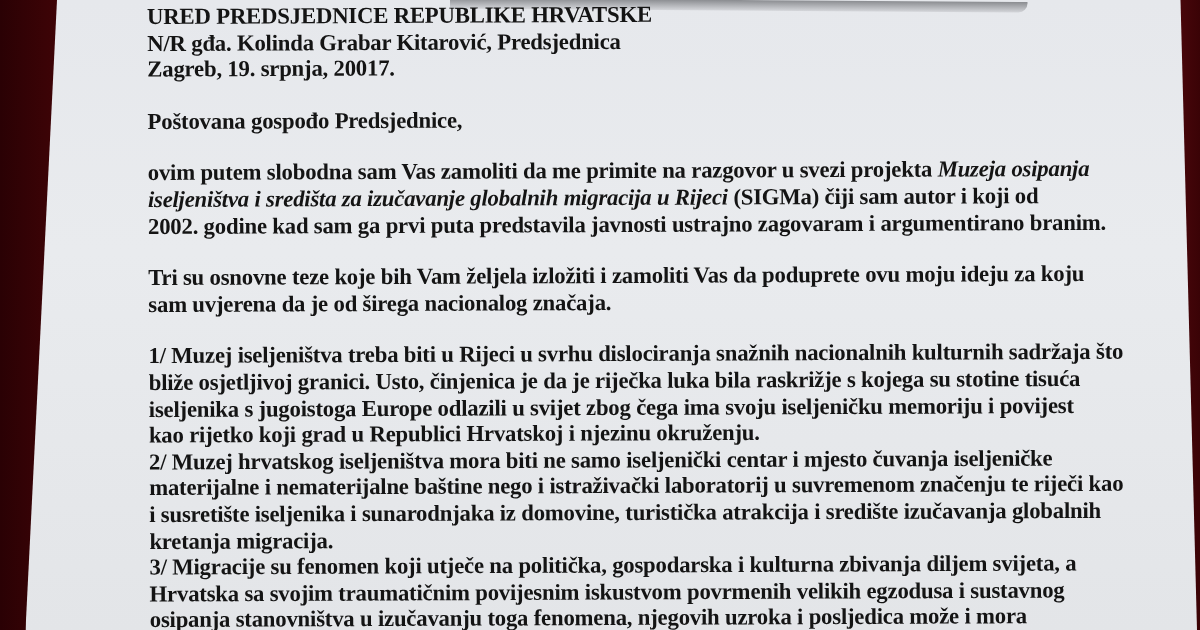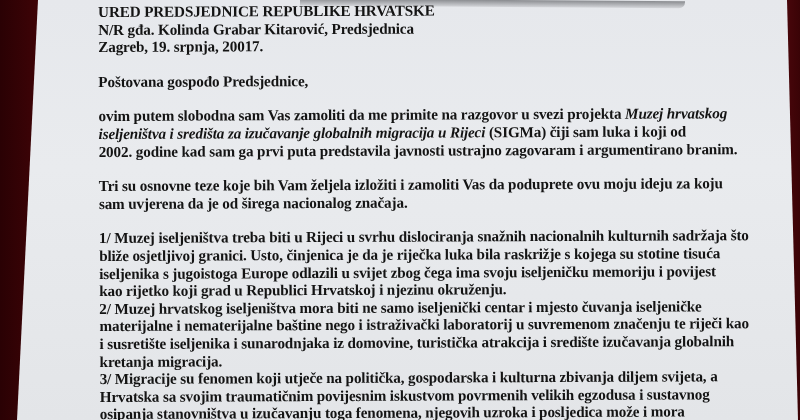--- a/index.html
+++ b/index.html
@@ -57,22 +57,22 @@
   <div>
     <span class="line">URED PREDSJEDNICE REPUBLIKE HRVATSKE</span>
     <span class="line">N/R gđa. Kolinda Grabar Kitarović, Predsjednica</span>
     <span class="line">Zagreb, 19. srpnja, 20017.</span>
   </div>
   <div class="gap"></div>
   <span class="line">Poštovana gospođo Predsjednice,</span>
   <div class="gap"></div>
 
   <div>
-    <span class="line"><span>ovim putem slobodna sam Vas zamoliti da me primite na razgovor u svezi projekta </span><span class="it">Muzej hrvatskog</span></span>
-    <span class="line"><span class="it">iseljeništva i središta za izučavanje globalnih migracija u Rijeci</span><span> (SIGMa) čiji sam luka i koji od</span></span>
+    <span class="line"><span>ovim putem slobodna sam Vas zamoliti da me primite na razgovor u svezi projekta </span><span class="it">Muzeja osipanja</span></span>
+    <span class="line"><span class="it">iseljeništva i središta za izučavanje globalnih migracija u Rijeci</span><span> (SIGMa) čiji sam autor i koji od</span></span>
     <span class="line">2002. godine kad sam ga prvi puta predstavila javnosti ustrajno zagovaram i argumentirano branim.</span>
   </div>
   <div class="gap"></div>
 
   <div>
     <span class="line">Tri su osnovne teze koje bih Vam željela izložiti i zamoliti Vas da poduprete ovu moju ideju za koju</span>
     <span class="line">sam uvjerena da je od širega nacionalog značaja.</span>
   </div>
   <div class="gap"></div>
 

